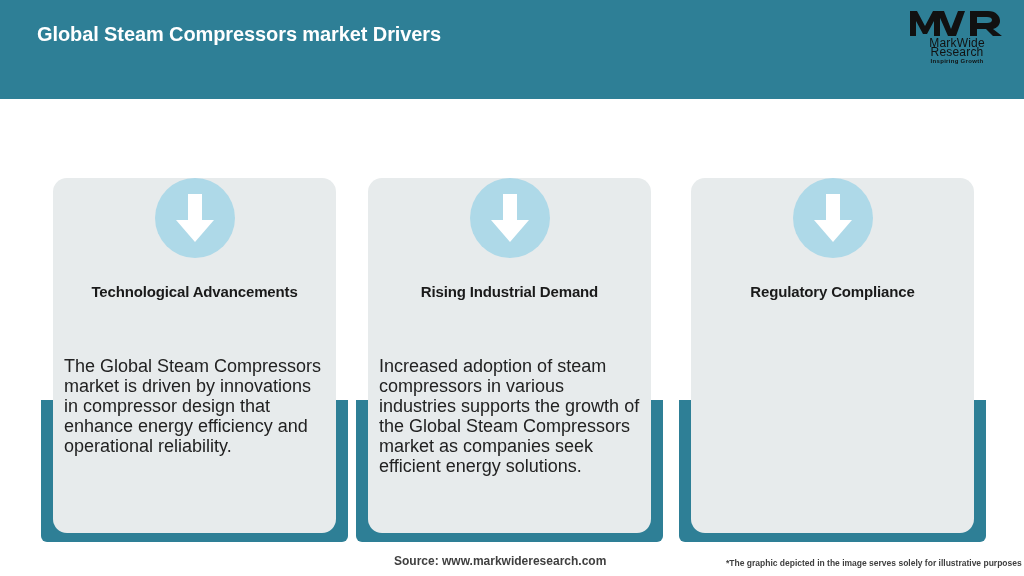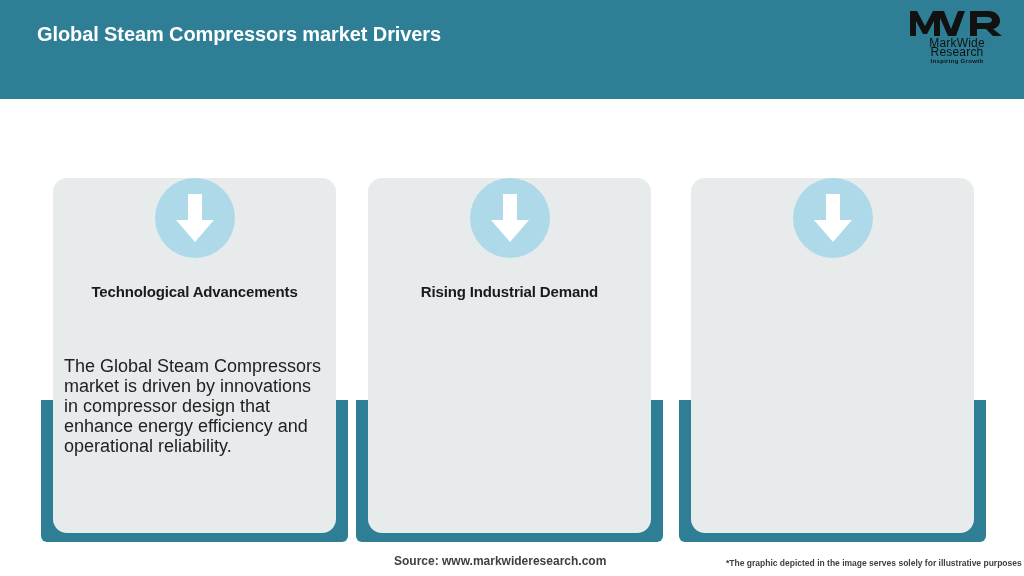--- a/index.html
+++ b/index.html
@@ -209,30 +209,32 @@
 
   <div class="card-group c2">
     <div class="card-frame"></div>
     <div class="card">
       <div class="icon-circle">
         <svg width="44" height="52" viewBox="0 0 44 52" aria-hidden="true">
           <polygon points="15,2 29,2 29,28 41,28 22,50 3,28 15,28" fill="#FFFFFF"></polygon>
         </svg>
       </div>
       <div class="card-title">Rising Industrial Demand</div>
+      <div class="card-body">Increased adoption of steam compressors in various industries supports the growth of the Global Steam Compressors market as companies seek efficient energy solutions.</div>
     </div>
   </div>
 
   <div class="card-group c3">
     <div class="card-frame"></div>
     <div class="card">
       <div class="icon-circle">
         <svg width="44" height="52" viewBox="0 0 44 52" aria-hidden="true">
           <polygon points="15,2 29,2 29,28 41,28 22,50 3,28 15,28" fill="#FFFFFF"></polygon>
         </svg>
       </div>
+      <div class="card-title">Regulatory Compliance</div>
     </div>
   </div>
 
 </div>
 
 <div class="footer-source">Source: www.markwideresearch.com</div>
 <div class="footer-note">*The graphic depicted in the image serves solely for illustrative purposes</div>
 
 </body></html>

